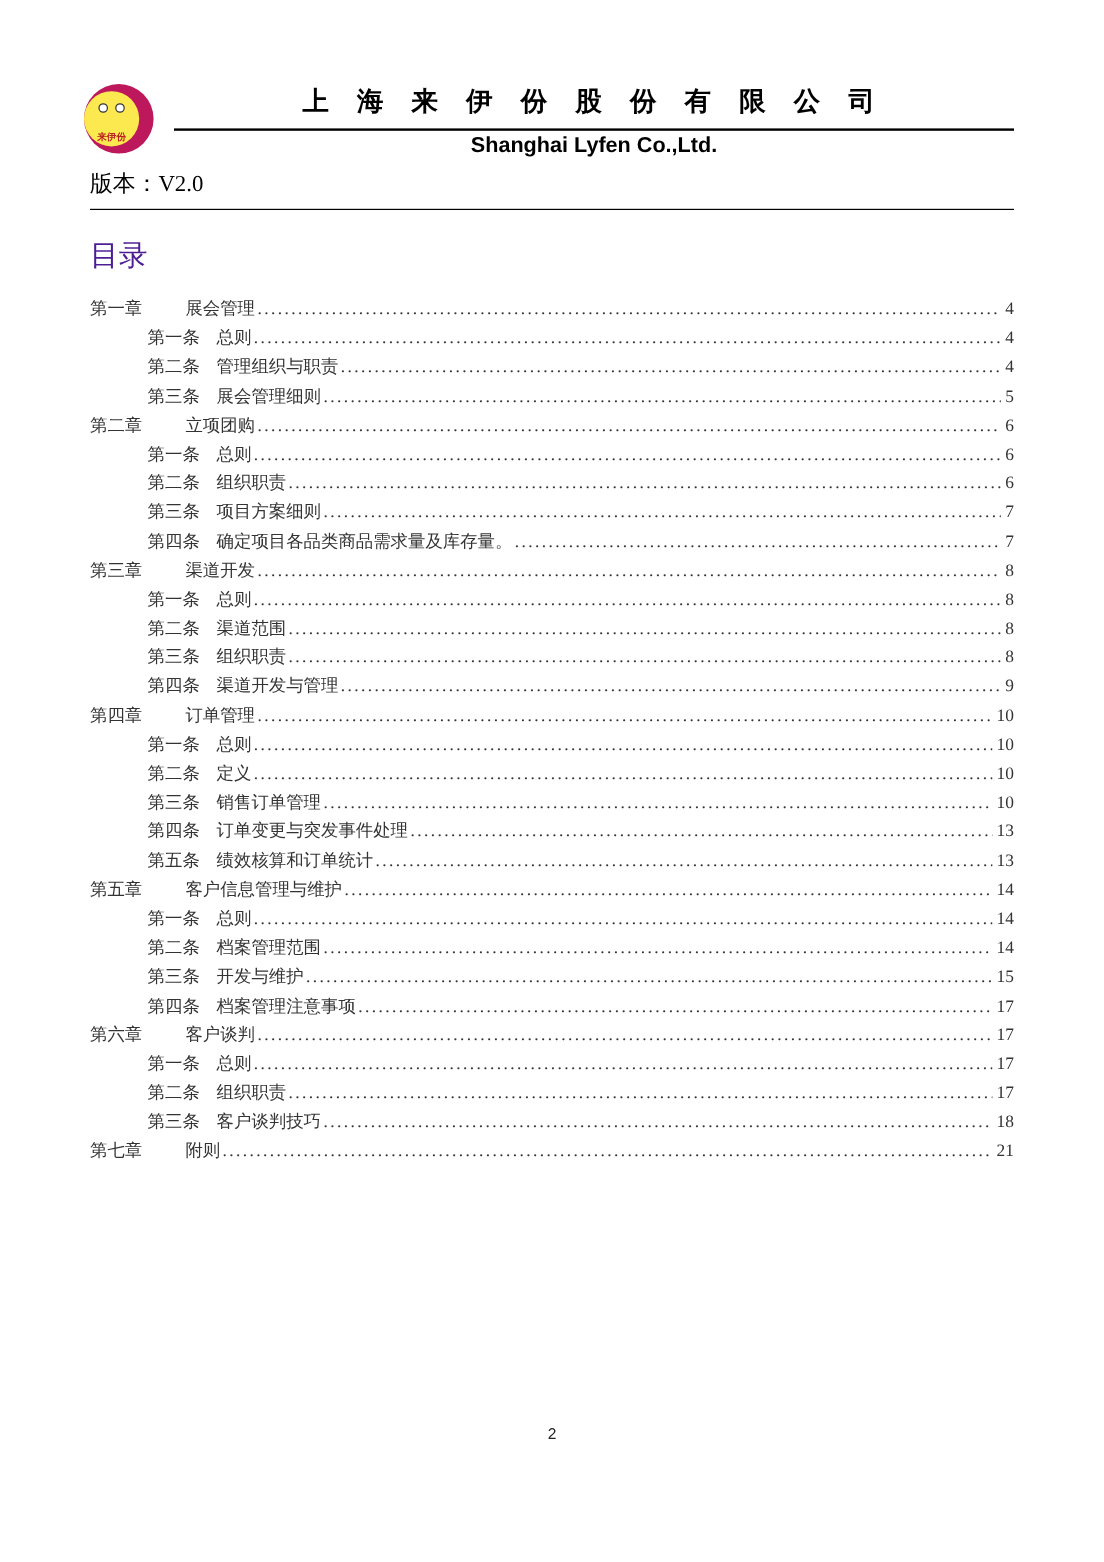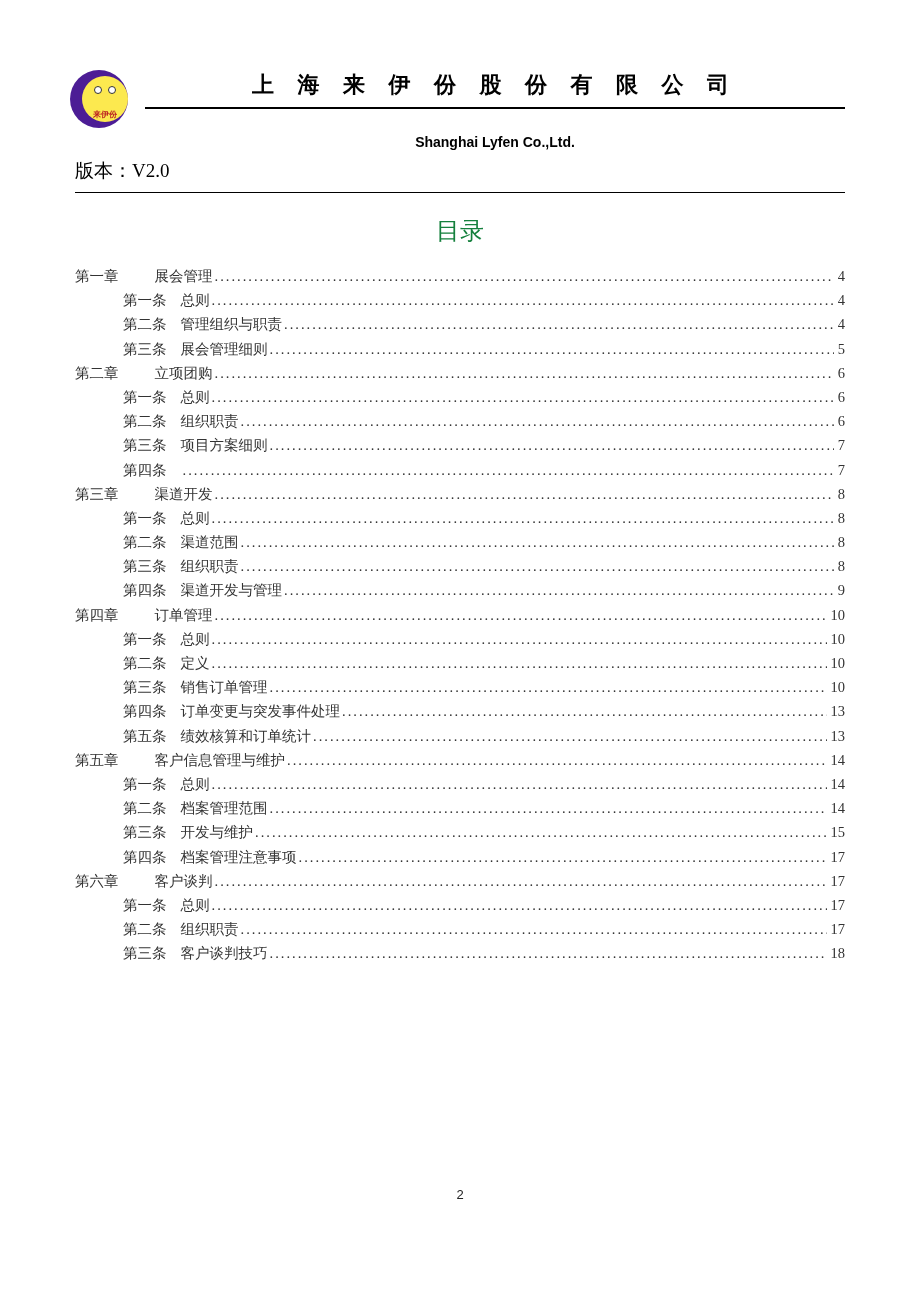--- a/index.html
+++ b/index.html
@@ -1,28 +1,28 @@
 <!DOCTYPE html>
 <html><head>
   <meta charset="utf-8">
   <style>
     * { margin: 0; padding: 0; box-sizing: border-box; }
     body { width: 920px; height: 1302px; background: #fff; font-family: "SimSun", "宋体", serif; color: #000; position: relative; }
     .page { padding: 70px 75px 0 75px; }
     .header-block { position: relative; }
     .logo { position: absolute; left: -5px; top: 0; width: 58px; height: 58px; }
-    .logo-outer { width: 58px; height: 58px; border-radius: 50%; background: #4c1d95; display: flex; align-items: center; justify-content: flex-end; }
+    .logo-outer { width: 58px; height: 58px; border-radius: 50%; background: #be185d; display: flex; align-items: center; justify-content: flex-start; }
     .logo-inner { width: 46px; height: 46px; border-radius: 50%; background: #fce94f; display: flex; align-items: center; justify-content: center; position: relative; }
     .logo-eyes { position: absolute; top: 10px; width: 100%; display: flex; justify-content: center; gap: 6px; }
     .logo-eye { width: 8px; height: 8px; background: #fff; border-radius: 50%; border: 1px solid #333; }
     .logo-text { position: absolute; bottom: 2px; left: 0; right: 0; text-align: center; font-size: 8px; font-weight: bold; color: #b22; }
     .company-cn { text-align: center; font-size: 22px; font-weight: bold; letter-spacing: 9px; font-family: "KaiTi", "楷体", serif; border-bottom: 2px solid #000; padding-bottom: 7px; margin-left: 70px; margin-right: 0; }
-    .company-en { text-align: center; font-size: 14px; font-weight: bold; font-family: Arial, sans-serif; margin-top: 25px; margin-left: 70px; }
+    .company-en { text-align: center; font-size: 18px; font-weight: bold; font-family: Arial, sans-serif; margin-top: 2px; margin-left: 70px; }
     .version-row { font-size: 19px; font-family: "SimSun", serif; margin-top: 8px; padding-right: 75px; border-bottom: 1.5px solid #000; padding-bottom: 8px; }
-    .toc-title { text-align: center; font-size: 24px; color: #15803d; font-family: "SimSun", serif; margin-top: 22px; margin-bottom: 18px; }
+    .toc-title { text-align: left; font-size: 24px; color: #4c1d95; font-family: "SimSun", serif; margin-top: 22px; margin-bottom: 18px; }
     .toc { font-size: 14.5px; line-height: 1.6; color: #333; }
     .toc-row { display: flex; align-items: baseline; white-space: nowrap; margin-bottom: 1px; }
     .toc-row.chapter { padding-left: 0; }
     .toc-row.article { padding-left: 48px; justify-content: flex-end; }
     .toc-label { flex: 0 0 auto; }
     .toc-gap { flex: 0 0 auto; }
     .toc-text { flex: 0 0 auto; font-family: Liberation Serif, serif; }
     .dots { flex: 1 1 auto; overflow: hidden; letter-spacing: 2px; color: #333; margin: 0 2px; }
     .dots::after { content: "......................................................................................................................................................................................................................"; }
     .toc-page { flex: 0 0 auto; padding-left: 2px; }
@@ -109,20 +109,21 @@
       <div class="toc-row article">
         <span class="toc-label">第三条</span>
         <span class="toc-gap"></span>
         <span class="toc-text">项目方案细则</span>
         <span class="dots"></span>
         <span class="toc-page">7</span>
       </div>
       <div class="toc-row article">
         <span class="toc-label">第四条</span>
         <span class="toc-gap"></span>
+        <span class="toc-text">确定项目各品类商品需求量及库存量。</span>
         <span class="dots"></span>
         <span class="toc-page">7</span>
       </div>
       <div class="toc-row chapter">
         <span class="toc-label">第三章</span>
         <span class="toc-gap"></span>
         <span class="toc-text">渠道开发</span>
         <span class="dots"></span>
         <span class="toc-page">8</span>
       </div>
@@ -252,17 +253,24 @@
         <span class="dots"></span>
         <span class="toc-page">17</span>
       </div>
       <div class="toc-row article">
         <span class="toc-label">第三条</span>
         <span class="toc-gap"></span>
         <span class="toc-text">客户谈判技巧</span>
         <span class="dots"></span>
         <span class="toc-page">18</span>
       </div>
+      <div class="toc-row chapter">
+        <span class="toc-label">第七章</span>
+        <span class="toc-gap"></span>
+        <span class="toc-text">附则</span>
+        <span class="dots"></span>
+        <span class="toc-page">21</span>
+      </div>
     </div>
 
 </div>
 
 <div class="page-number">2</div>
 
 </body></html>

